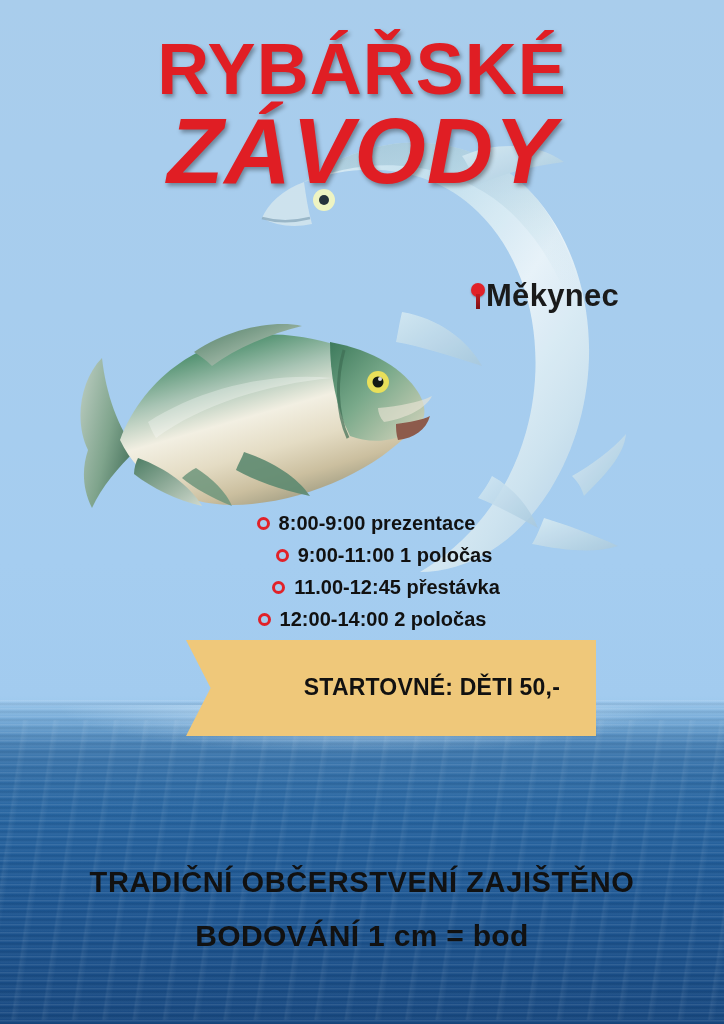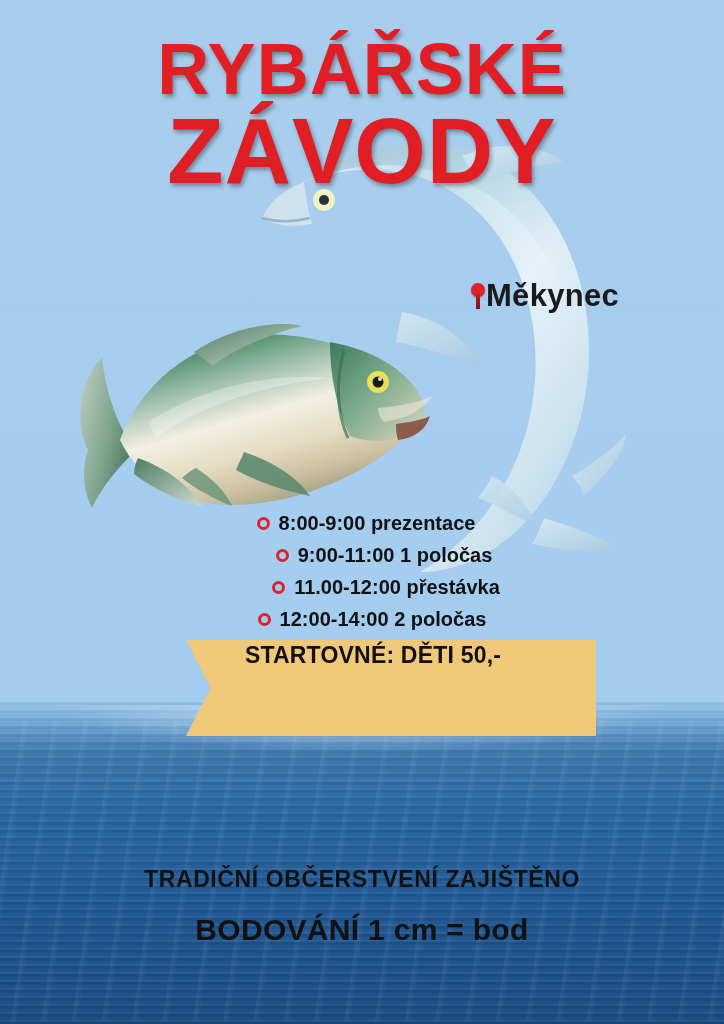--- a/index.html
+++ b/index.html
@@ -91,21 +91,21 @@
   }
   .headline .l1, .headline .l2 {
     display: block;
     color: #e01e24;
     font-weight: 800;
     letter-spacing: 1px;
     line-height: 0.94;
     text-shadow: 2px 3px 4px rgba(0,0,0,0.35);
   }
   .headline .l1 { font-size: 72px; }
-  .headline .l2 { font-size: 92px; margin-top: 4px; }
+  .headline .l2 { font-size: 92px; margin-top: 4px; font-style: italic; }
 
   
   .fish {
     position: absolute;
     z-index: 3;
   }
   .fish svg { display: block; overflow: visible; }
 
   .fish-back { left: 232px; top: 104px; width: 400px; height: 520px; z-index: 2; }
   .fish-front { left: 78px; top: 272px; width: 368px; height: 340px; z-index: 5; }
@@ -179,21 +179,21 @@
   .sched-row.r1 { transform: translateX(-12px); }
   .sched-row.r2 { transform: translateX(6px); }
   .sched-row.r3 { transform: translateX(8px); }
   .sched-row.r4 { transform: translateX(-6px); }
 
   
   .banner {
     position: absolute;
     z-index: 7;
     display: flex;
-    flex-direction: row;
+    flex-direction: column;
     justify-content: center;
   }
   .banner-fee {
     left: 186px;
     top: 640px;
     width: 410px;
     height: 96px;
     background: #efc87a;
     clip-path: polygon(0% 0%, 100% 0%, 100% 100%, 0% 100%, 6% 50%);
     box-shadow: 1px 2px 4px rgba(0,0,0,0.2);
@@ -232,21 +232,21 @@
   .footer {
     position: absolute;
     left: 0;
     right: 0;
     top: 866px;
     z-index: 7;
     text-align: center;
   }
   .footer .f1 {
     color: #111111;
-    font-size: 23px;
+    font-size: 29px;
     font-weight: 800;
     letter-spacing: 0.6px;
     margin-bottom: 20px;
   }
   .footer .f2 {
     color: #111111;
     font-size: 30px;
     font-weight: 800;
     letter-spacing: 0.3px;
   }
@@ -384,21 +384,21 @@
     <div class="sched-row r1">
       <span class="bullet"></span>
       <span class="txt">8:00-9:00 prezentace</span>
     </div>
     <div class="sched-row r2">
       <span class="bullet"></span>
       <span class="txt">9:00-11:00 1 poločas</span>
     </div>
     <div class="sched-row r3">
       <span class="bullet"></span>
-      <span class="txt">11.00-12:00 přestávka</span>
+      <span class="txt">11.00-12:45 přestávka</span>
     </div>
     <div class="sched-row r4">
       <span class="bullet"></span>
       <span class="txt">12:00-14:00 2 poločas</span>
     </div>
   </div>
 
   <div class="banner banner-fee">
     <div class="line">STARTOVNÉ: DĚTI 50,-</div>
   </div>

